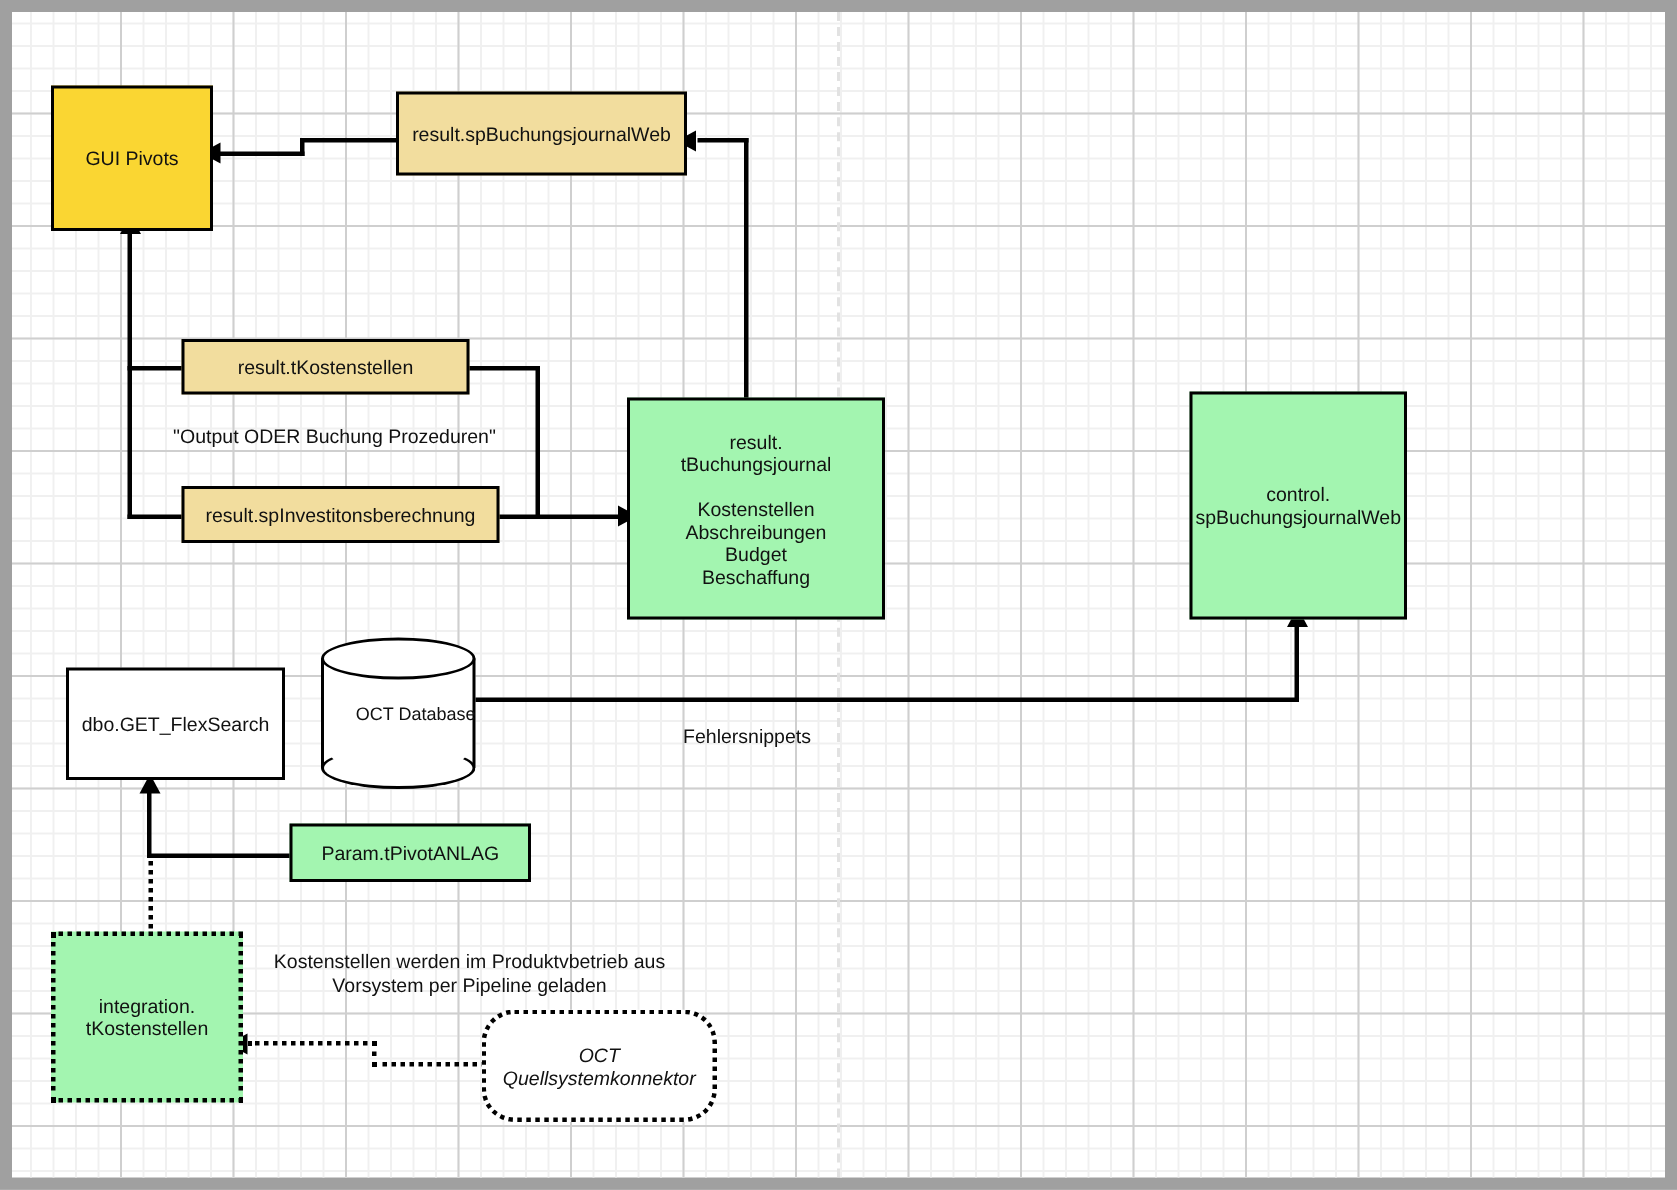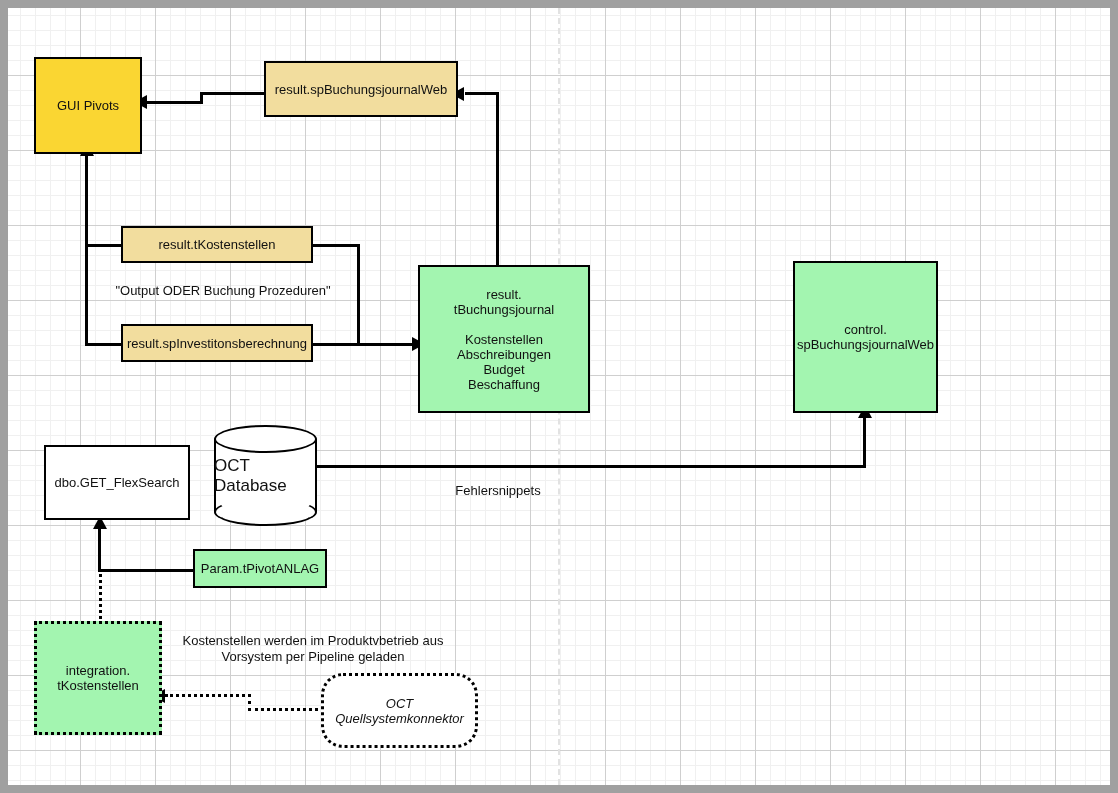--- a/index.html
+++ b/index.html
@@ -41,21 +41,21 @@
   .cyl{position:absolute;}
   .cyl .body{position:absolute;left:0;right:0;top:14px;bottom:14px;
              background:#fff;border-left:2px solid #000;border-right:2px solid #000;}
   .cyl .top{position:absolute;left:0;top:0;width:100%;height:28px;
             box-sizing:border-box;border:2px solid #000;border-radius:50%;
             background:#fff;}
   .cyl .bot{position:absolute;left:0;bottom:0;width:100%;height:28px;
             box-sizing:border-box;border:2px solid #000;border-radius:50%;
             background:#fff;border-top-color:transparent;}
   .cyl .cyl-label{position:absolute;left:0;right:0;top:50%;
-            transform:translateY(-50%);text-align:left;font-size:17px;color:#111;}
+            transform:translateY(-50%);text-align:right;font-size:12px;color:#111;}
 
   
   .note{position:absolute;font-size:13px;line-height:16px;color:#111;
         text-align:center;white-space:pre-line;}
 
   
   .ln{position:absolute;background:#000;}
   .lh{height:3px;}
   .lv{width:3px;}
   .dl{position:absolute;}
@@ -112,21 +112,21 @@
     <div class="dl dv" style="left:240px;top:686px;height:17px;"></div>
     <div class="dl dh" style="left:157px;top:686px;width:86px;"></div>
     <div class="arrow ar-left" style="left:144px;top:681px;"></div>
 
     <div class="node yellow-strong" style="left:26px;top:49px;width:108px;height:97px;">GUI Pivots</div>
 
     <div class="node yellow-soft" style="left:256px;top:53px;width:194px;height:56px;">result.spBuchungsjournalWeb</div>
 
     <div class="node yellow-soft" style="left:113px;top:218px;width:192px;height:37px;">result.tKostenstellen</div>
 
-    <div class="node yellow-soft" style="left:113px;top:316px;width:192px;height:38px;">result.spInvestitonsberechnung</div>
+    <div class="node yellow-soft" style="left:113px;top:316px;width:212px;height:38px;">result.spInvestitonsberechnung</div>
 
     <div class="node green" style="left:410px;top:257px;width:172px;height:148px;">result.
 tBuchungsjournal
 
 Kostenstellen
 Abschreibungen
 Budget
 Beschaffung</div>
 
     <div class="node green" style="left:785px;top:253px;width:145px;height:152px;">control.
@@ -134,21 +134,21 @@
 
     <div class="node white" style="left:16px;top:437px;width:146px;height:75px;">dbo.GET_FlexSearch</div>
 
     <div class="cyl" style="left:206px;top:417px;width:103px;height:101px;">
       <div class="body"></div>
       <div class="bot"></div>
       <div class="top"></div>
       <div class="cyl-label">OCT Database</div>
     </div>
 
-    <div class="node green" style="left:185px;top:541px;width:134px;height:39px;">Param.tPivotANLAG</div>
+    <div class="node green" style="left:185px;top:541px;width:161px;height:39px;">Param.tPivotANLAG</div>
 
     <div class="node green dotted" style="left:26px;top:613px;width:128px;height:114px;">integration.
 tKostenstellen</div>
 
     <div class="node rounded-dotted" style="left:313px;top:665px;width:157px;height:75px;font-style:italic;">OCT
 Quellsystemkonnektor</div>
 
     <div class="note" style="left:95px;top:275px;width:240px;">"Output ODER Buchung Prozeduren"</div>
 
     <div class="note" style="left:420px;top:475px;width:140px;">Fehlersnippets</div>

